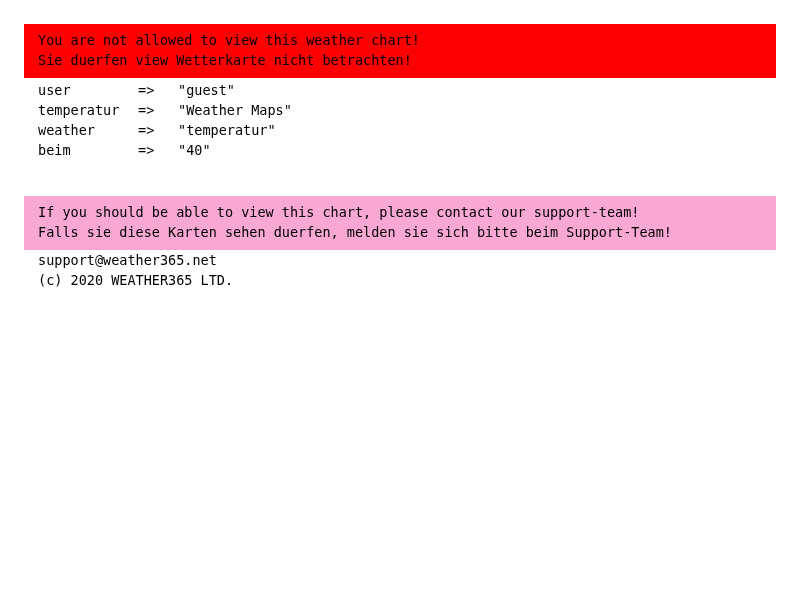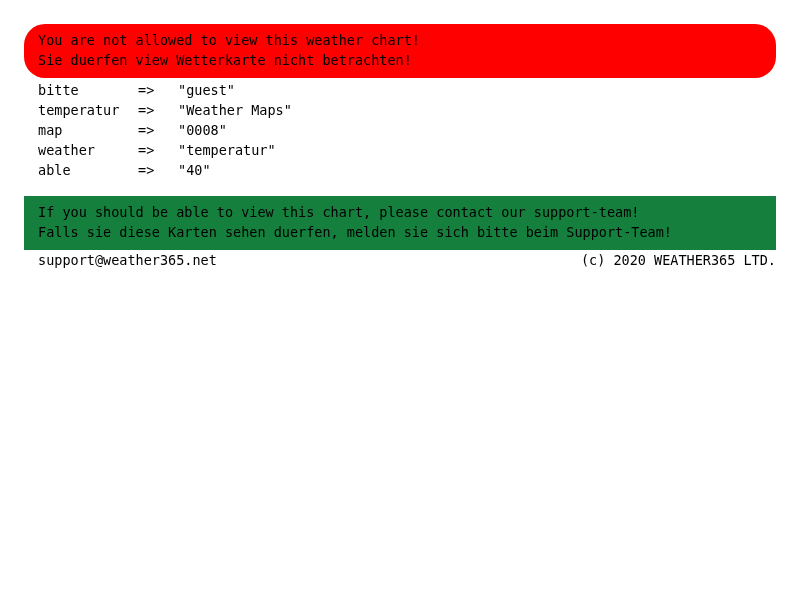--- a/index.html
+++ b/index.html
@@ -23,25 +23,24 @@
   .banner {
     position: absolute;
     left: 24px;
     width: 752px;
     box-sizing: border-box;
     padding: 6px 14px 8px 14px;
   }
   .banner-error {
     top: 24px;
     background: #ff0000;
-    border-radius: 21px;
   }
   .banner-info {
     top: 196px;
-    background: #15803d;
+    background: #f9a8d4;
   }
   .banner-line {
     font-family: "DejaVu Sans Mono", monospace;
     font-size: 13.5px;
     line-height: 20px;
     white-space: pre;
     letter-spacing: 0px;
   }
   .params {
     position: absolute;
@@ -63,20 +62,21 @@
   .footer {
     position: absolute;
     left: 38px;
     top: 250px;
     width: 738px;
   }
   .footer-row {
     display: flex;
     justify-content: space-between;
     align-items: baseline;
+    flex-direction: column;
   }
   .footer-text {
     font-family: "DejaVu Sans Mono", monospace;
     font-size: 13.5px;
     line-height: 20px;
     white-space: pre;
   }
 </style>
 </head>
 <body>
@@ -84,41 +84,36 @@
 <div class="page">
 
   <div class="banner banner-error">
     <div class="banner-line">You are not allowed to view this weather chart!</div>
     <div class="banner-line">Sie duerfen view Wetterkarte nicht betrachten!</div>
   </div>
 
   <table class="params">
     <tbody>
       <tr>
-        <td class="col-key">bitte</td>
+        <td class="col-key">user</td>
         <td class="col-arrow">=&gt;</td>
         <td class="col-val">"guest"</td>
       </tr>
       <tr>
         <td class="col-key">temperatur</td>
         <td class="col-arrow">=&gt;</td>
         <td class="col-val">"Weather Maps"</td>
       </tr>
       <tr>
-        <td class="col-key">map</td>
-        <td class="col-arrow">=&gt;</td>
-        <td class="col-val">"0008"</td>
-      </tr>
-      <tr>
         <td class="col-key">weather</td>
         <td class="col-arrow">=&gt;</td>
         <td class="col-val">"temperatur"</td>
       </tr>
       <tr>
-        <td class="col-key">able</td>
+        <td class="col-key">beim</td>
         <td class="col-arrow">=&gt;</td>
         <td class="col-val">"40"</td>
       </tr>
     </tbody>
   </table>
 
   <div class="banner banner-info">
     <div class="banner-line">If you should be able to view this chart, please contact our support-team!</div>
     <div class="banner-line">Falls sie diese Karten sehen duerfen, melden sie sich bitte beim Support-Team!</div>
   </div>

